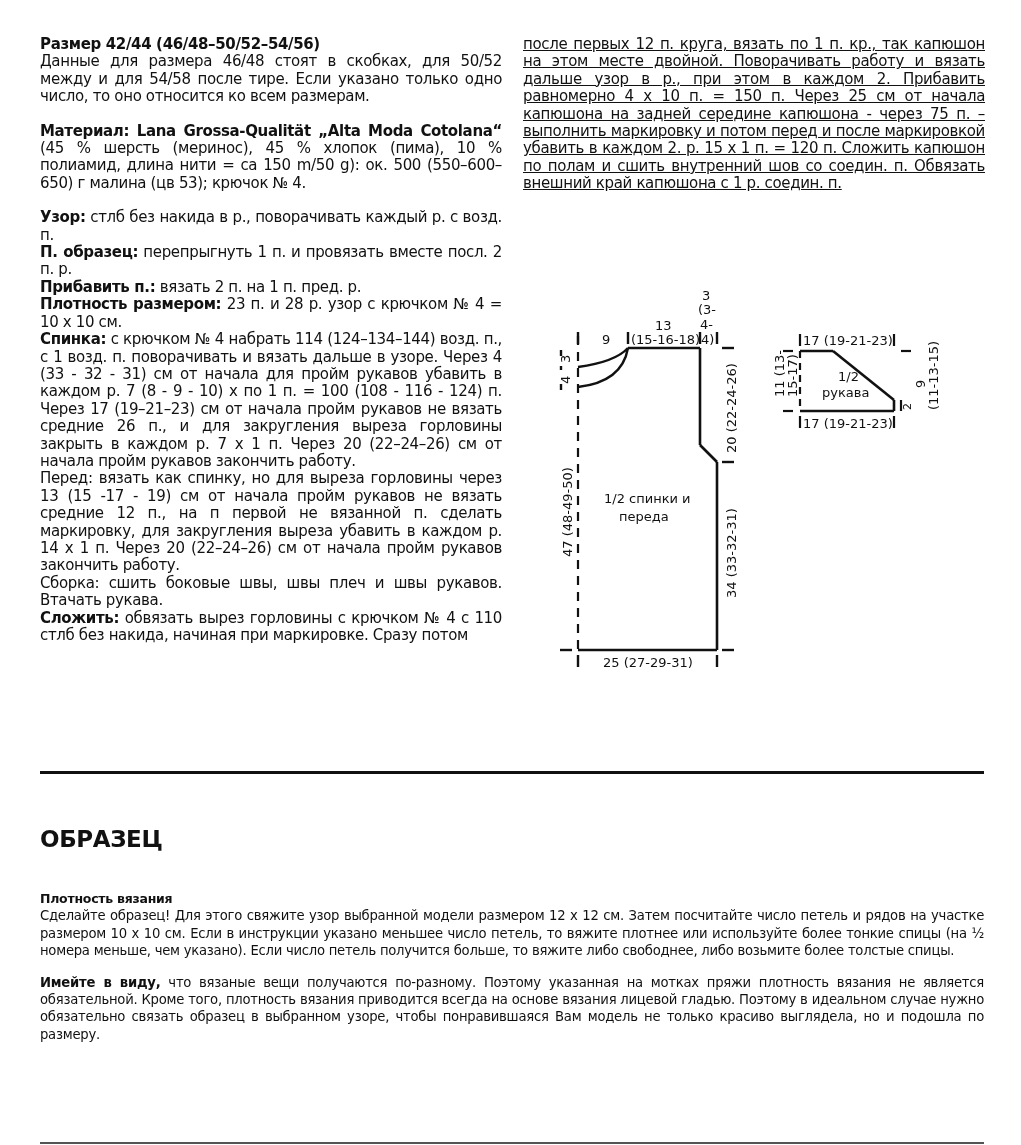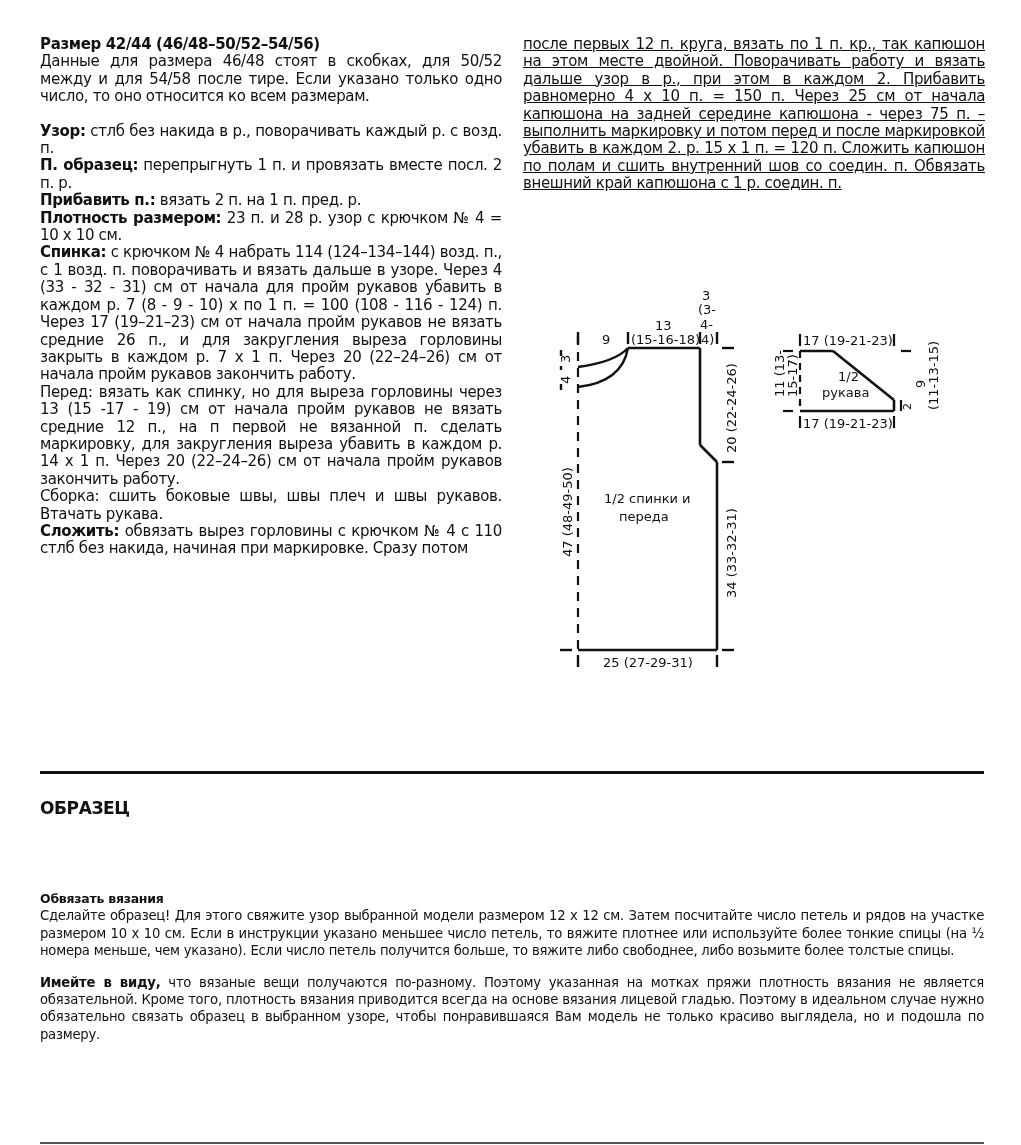--- a/index.html
+++ b/index.html
@@ -19,39 +19,42 @@
     .col .gap { margin-top: 17px; }
     .col b { font-weight: bold; }
     #col-left { left: 40px; top: 36px; width: 462px; }
     #col-right { left: 523px; top: 36px; width: 462px; text-decoration: underline; }
     .rule {
       position: absolute; left: 40px; width: 944px; height: 3px; background: #111;
     }
     #rule-top { top: 771px; }
     #rule-bottom { top: 1142px; height: 2px; background: #555; }
     #sample-title {
-      position: absolute; left: 40px; top: 798px; font-weight: bold;
-      font-size: 17px; letter-spacing: -0.4px;
+      position: absolute; left: 40px; top: 826px; font-weight: bold;
+      font-size: 23px; letter-spacing: -0.4px;
     }
     #sample-block {
       position: absolute; left: 40px; top: 890px; width: 944px;
       font-size: 13.2px; line-height: 17.4px; letter-spacing: -0.25px; text-align: justify;
     }
     #sample-block p { margin: 0; }
     #sample-block .sub { font-weight: bold; font-size: 12.5px; }
     #sample-block .gap { margin-top: 14px; }
     svg text { font-family: "DejaVu Sans", "Liberation Sans", sans-serif; fill: #111; }
   </style>
 </head>
 <body>
 
 <div id="col-left" class="col">
   <p>
     <b>Размер 42/44 (46/48–50/52–54/56)</b><br>
     <span>Данные для размера 46/48 стоят в скобках, для 50/52 между и для 54/58 после тире. Если указано только одно число, то оно относится ко всем размерам.</span>
+  </p>
+  <p class="gap">
+    <b>Материал: Lana Grossa-Qualität „Alta Moda Cotolana“</b><span> (45 % шерсть (меринос), 45 % хлопок (пима), 10 % полиамид, длина нити = ca 150 m/50 g): ок. 500 (550–600–650) г малина (цв 53); крючок № 4.</span>
   </p>
   <p class="gap">
     <b>Узор:</b><span> стлб без накида в р., поворачивать каждый р. с возд. п.</span>
   </p>
   <p>
     <b>П. образец:</b><span> перепрыгнуть 1 п. и провязать вместе посл. 2 п. р.</span>
   </p>
   <p>
     <b>Прибавить п.:</b><span> вязать 2 п. на 1 п. пред. р.</span>
   </p>
@@ -152,20 +155,20 @@
     <text x="838" y="381">1/2</text>
     <text x="822" y="397">рукава</text>
   </g>
 </svg>
 
 <div id="rule-top" class="rule"></div>
 
 <div id="sample-title">ОБРАЗЕЦ</div>
 
 <div id="sample-block">
-  <p class="sub">Обвязать вязания</p>
+  <p class="sub">Плотность вязания</p>
   <p>Сделайте образец! Для этого свяжите узор выбранной модели размером 12 х 12 см. Затем посчитайте число петель и рядов на участке размером 10 х 10 см. Если в инструкции указано меньшее число петель, то вяжите плотнее или используйте более тонкие спицы (на ½ номера меньше, чем указано). Если число петель получится больше, то вяжите либо свободнее, либо возьмите более толстые спицы.</p>
   <p class="gap">
     <b>Имейте в виду,</b><span> что вязаные вещи получаются по-разному. Поэтому указанная на мотках пряжи плотность вязания не является обязательной. Кроме того, плотность вязания приводится всегда на основе вязания лицевой гладью. Поэтому в идеальном случае нужно обязательно связать образец в выбранном узоре, чтобы понравившаяся Вам модель не только красиво выглядела, но и подошла по размеру.</span>
   </p>
 </div>
 
 <div id="rule-bottom" class="rule"></div>
 
 </body></html>

